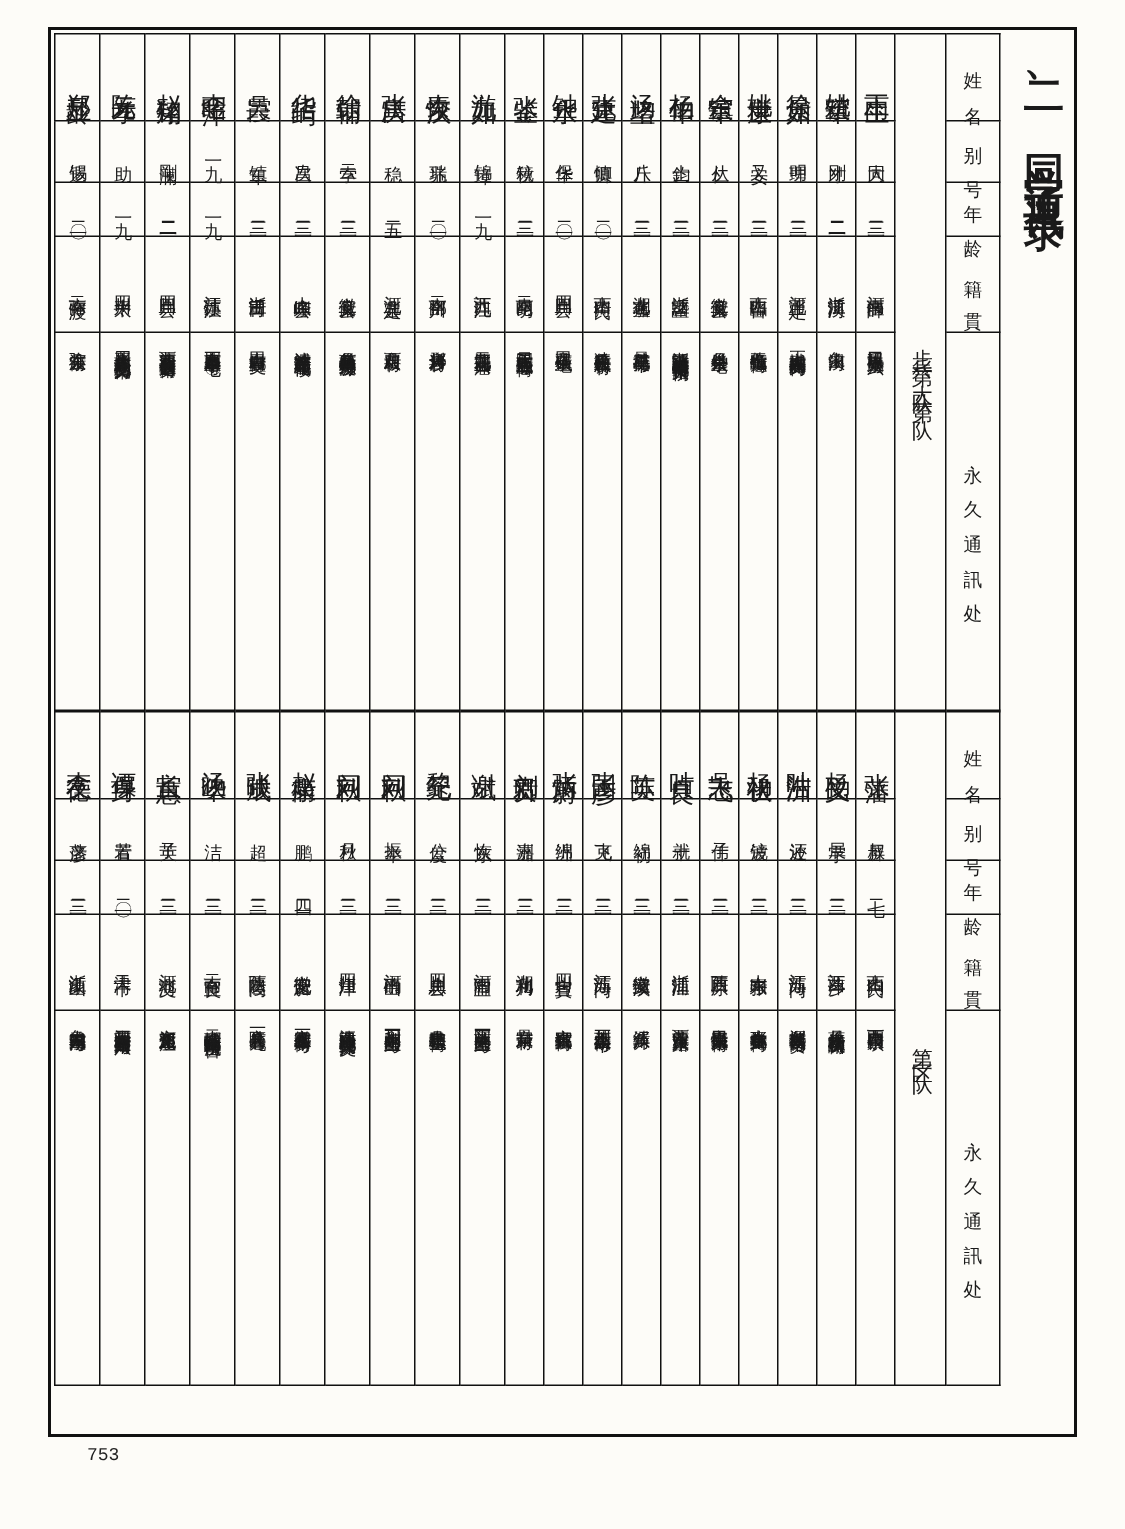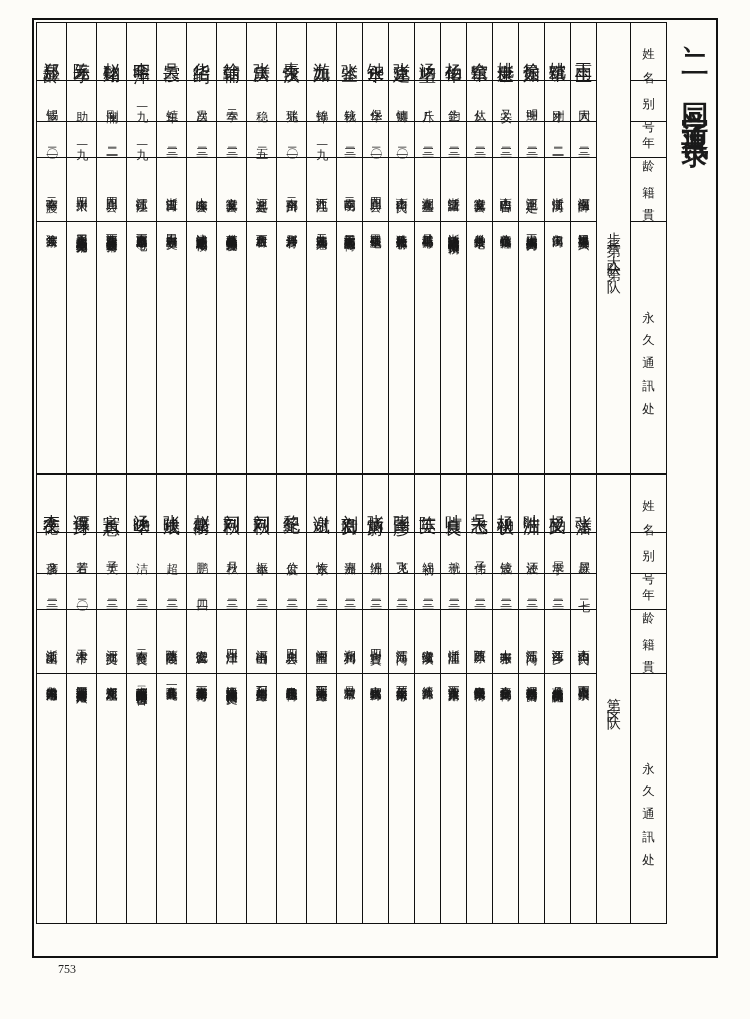--- a/index.html
+++ b/index.html
@@ -67,21 +67,21 @@
     width:100%;height:100%;
     box-sizing:border-box;
     padding:3px 1px;
   }
   .inner.top{ align-items:flex-start; }
 
   .pagenum{
     position:absolute;
     left:58px;bottom:42px;
     font-size:12px;
-    font-family:Liberation Serif, serif;
+    font-family:Liberation Mono, monospace;
     color:#222;
   }
 </style>
 </head>
 <body>
 
 <div class="page">
 
   <div class="heading v">二、同学通讯录</div>
 

